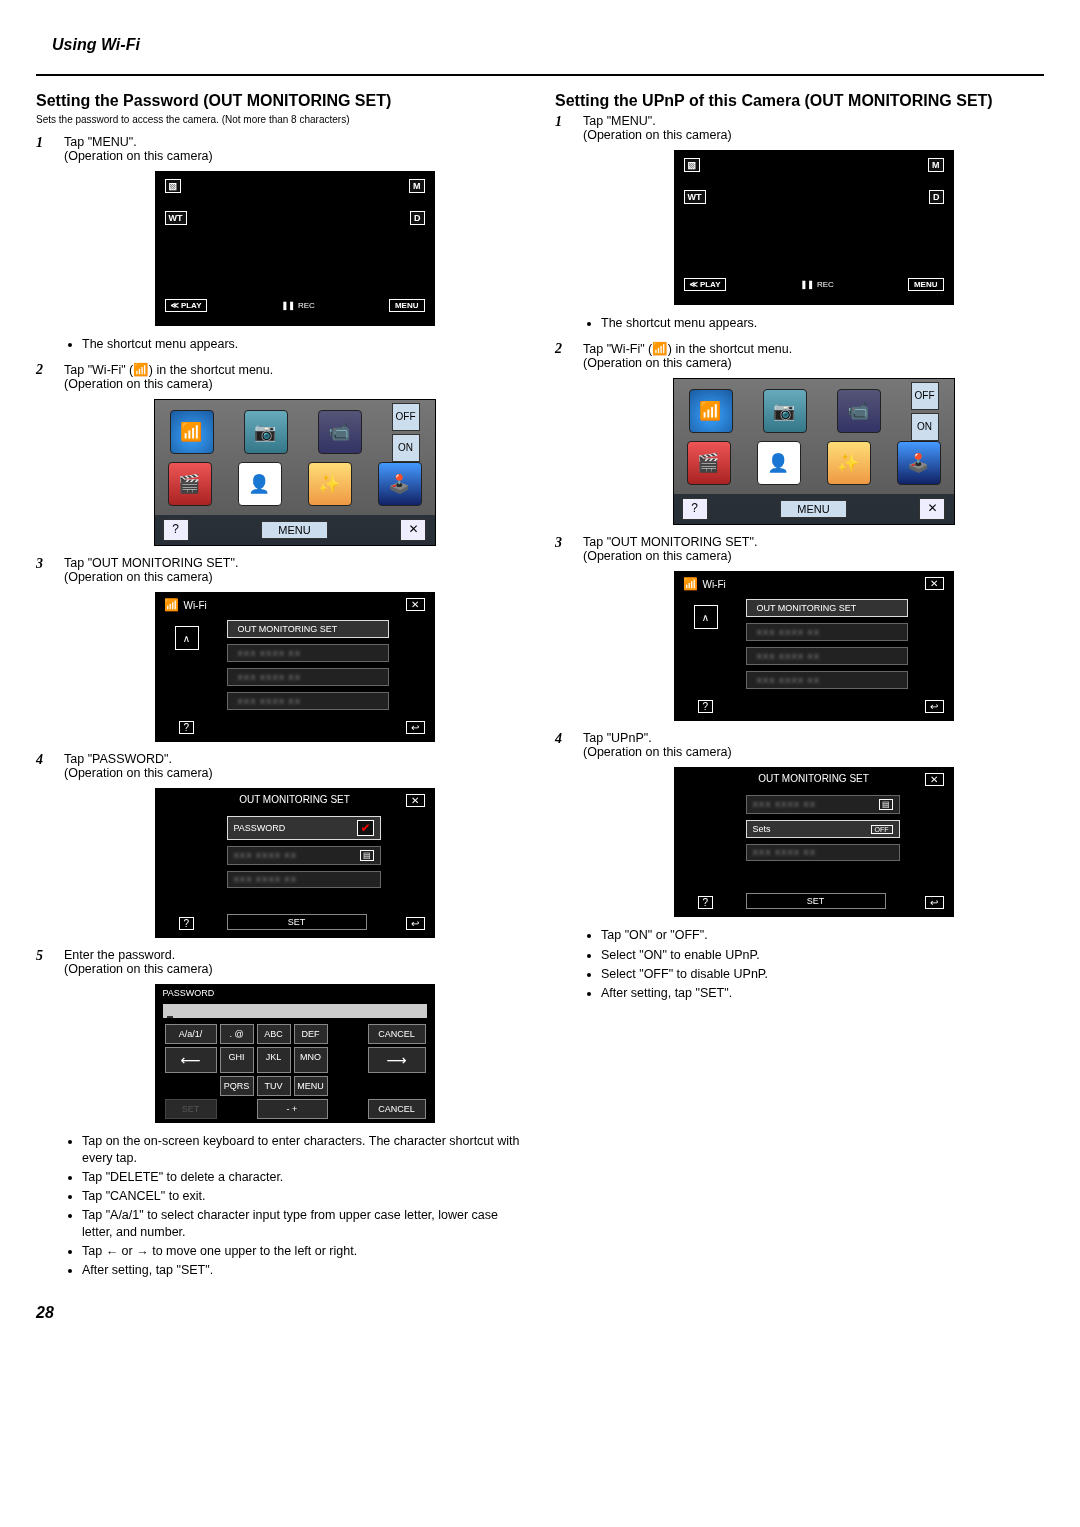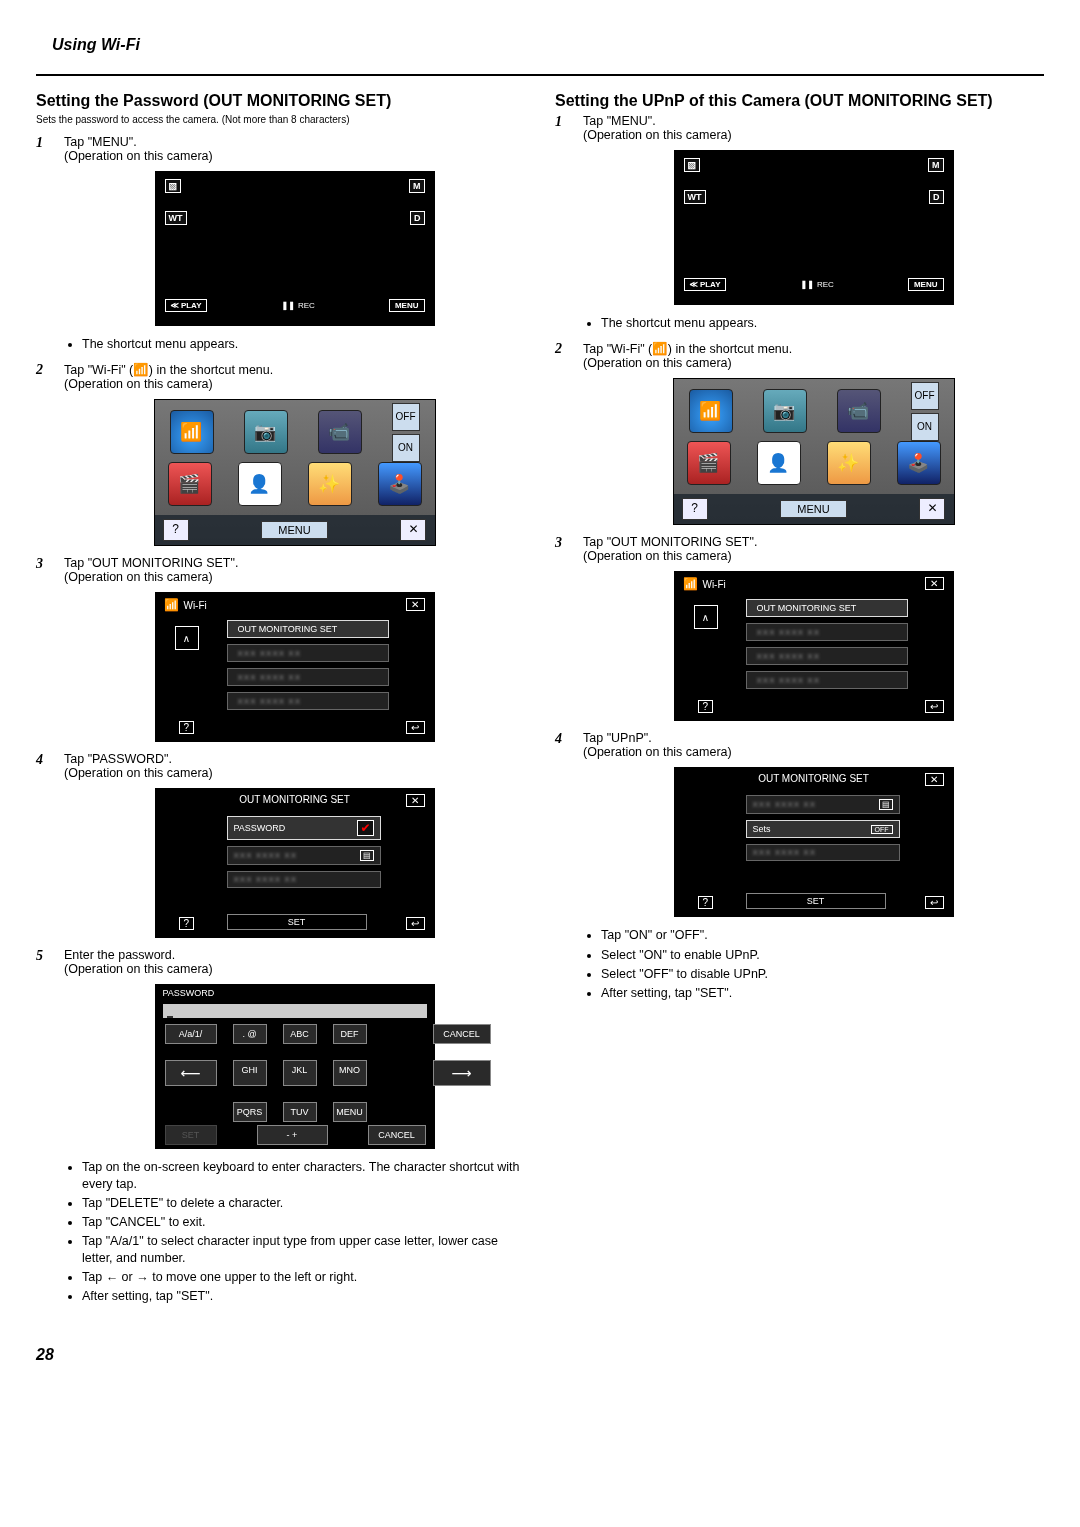--- a/index.html
+++ b/index.html
@@ -144,33 +144,33 @@
   .set-menu .chk { color:#f00; font-size:12px; border:1px solid #fff; padding:0 2px; background:#111;}
   .set-menu .toggle { border:1px solid #fff; padding:0 2px; font-size:8px;}
   .set-menu .val-badge { border:1px solid #fff; padding:0 3px; font-size:7px; }
 
   .keyboard {
     width:280px; background:#000; color:#fff; font-size:10px; padding-bottom:4px;
   }
   .keyboard .title { padding:4px 8px; font-size:9px;}
   .keyboard .field { margin:2px 8px 6px 8px; height:14px; background:#ccc; position:relative;}
   .keyboard .field .cursor { position:absolute; left:4px; top:0; bottom:0; width:6px; border-bottom:2px solid #333;}
-  .kb-grid { display:grid; grid-template-columns: 52px 34px 34px 34px 34px 58px; gap:16px; padding:0 10px;}
+  .kb-grid { display:grid; grid-template-columns: 52px 34px 34px 34px 34px 58px; gap:3px; padding:0 10px;}
   .kb-grid .key { border:1px solid #888; background:#2a2a2a; text-align:center; padding:4px 0; font-size:9px;}
   .kb-bottom { display:grid; grid-template-columns: 52px 34px 34px 34px 34px 58px; gap:3px; padding:3px 10px 0 10px;}
   .kb-bottom .key { border:1px solid #888; background:#2a2a2a; text-align:center; padding:4px 0; font-size:9px;}
   .kb-bottom .span2 { grid-column: span 2; }
   .kb-bottom .disabled { color:#555; border-color:#444; }
   .kb-spacer { visibility:hidden; }
 
   .page-number {
     font-style: italic;
     font-weight:bold;
     font-size:16px;
-    margin-top:32px;
+    margin-top:16px;
   }
 </style>
 </head>
 <body>
 
 <div class="page-header">
   <h1>Using Wi-Fi</h1>
 </div>
 
 <div class="columns">

